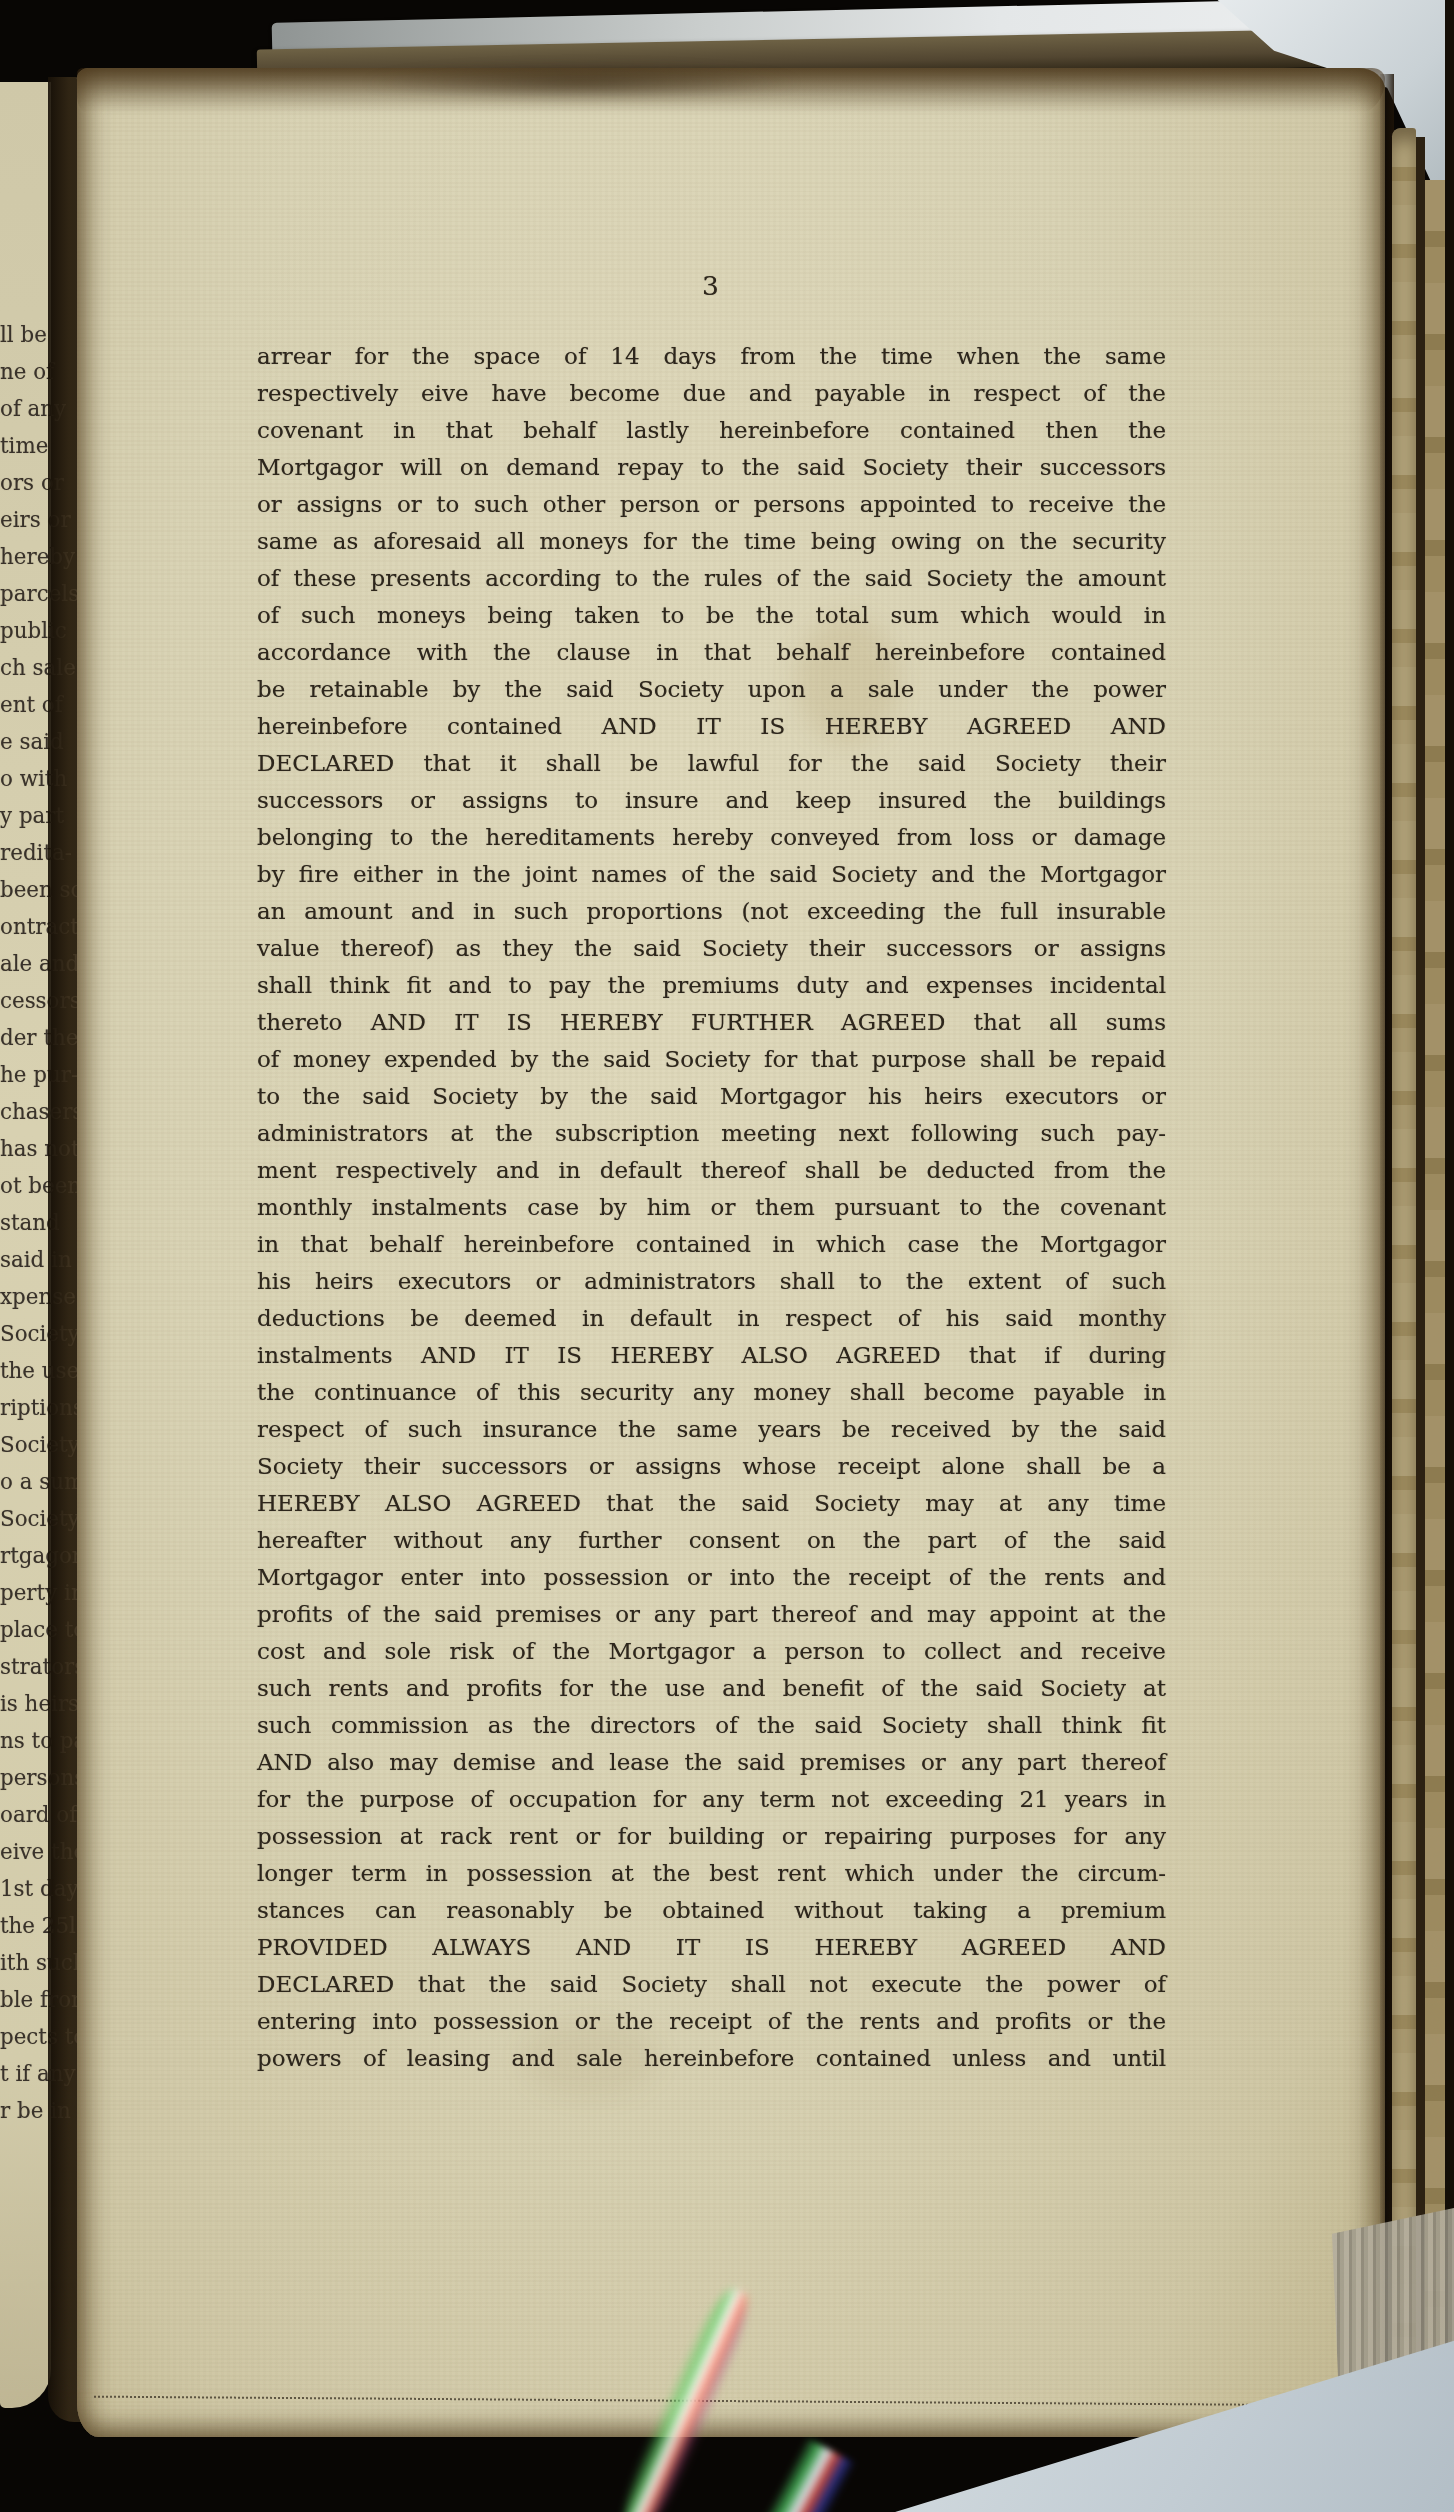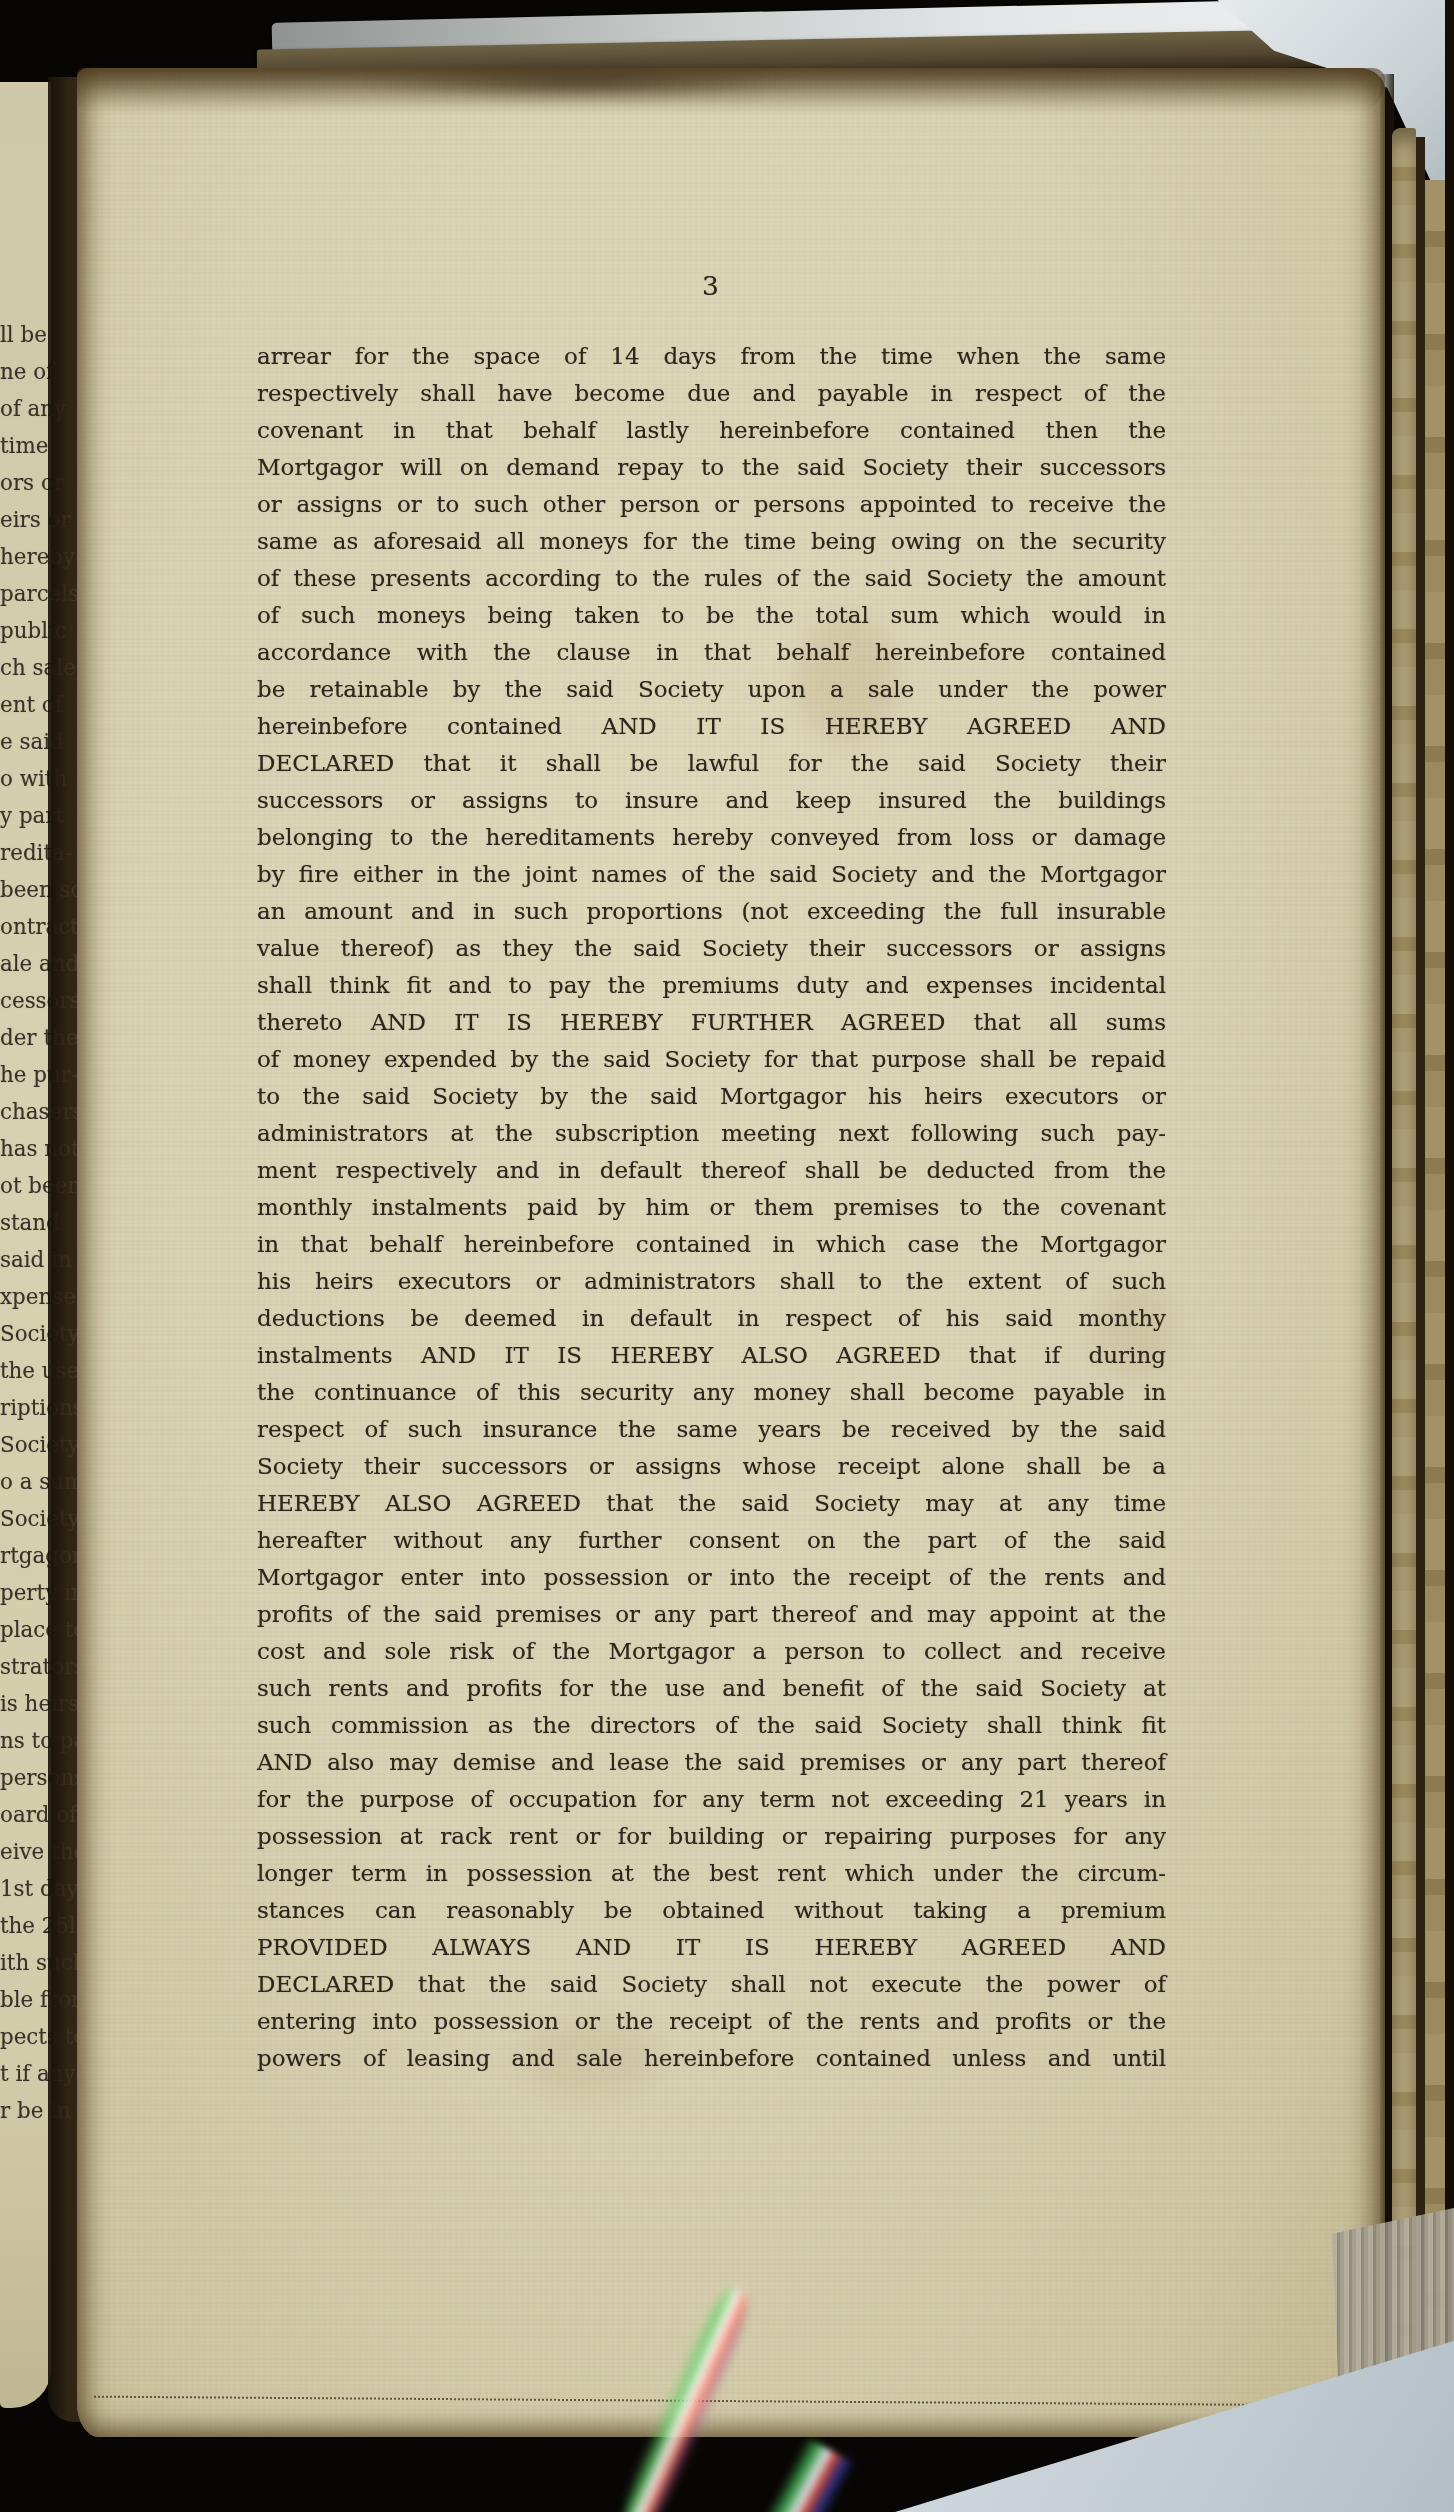--- a/index.html
+++ b/index.html
@@ -219,21 +219,21 @@
     <div class="burn-top"></div>
     <div class="smudge"></div>
     <div class="stain s1"></div>
     <div class="stain s2"></div>
     <div class="stain s3"></div>
 
     <div class="page-number">3</div>
 
     <div class="text-block">
         <div class="tline">arrear for the space of 14 days from the time when the same</div>
-        <div class="tline">respectively shall have become due and payable in respect of the</div>
+        <div class="tline">respectively eive have become due and payable in respect of the</div>
         <div class="tline">covenant in that behalf lastly hereinbefore contained then the</div>
         <div class="tline">Mortgagor will on demand repay to the said Society their successors</div>
         <div class="tline">or assigns or to such other person or persons appointed to receive the</div>
         <div class="tline">same as aforesaid all moneys for the time being owing on the security</div>
         <div class="tline">of these presents according to the rules of the said Society the amount</div>
         <div class="tline">of such moneys being taken to be the total sum which would in</div>
         <div class="tline">accordance with the clause in that behalf hereinbefore contained</div>
         <div class="tline">be retainable by the said Society upon a sale under the power</div>
         <div class="tline">hereinbefore contained AND IT IS HEREBY AGREED AND</div>
         <div class="tline">DECLARED that it shall be lawful for the said Society their</div>
@@ -241,21 +241,21 @@
         <div class="tline">belonging to the hereditaments hereby conveyed from loss or damage</div>
         <div class="tline">by fire either in the joint names of the said Society and the Mortgagor</div>
         <div class="tline">an amount and in such proportions (not exceeding the full insurable</div>
         <div class="tline">value thereof) as they the said Society their successors or assigns</div>
         <div class="tline">shall think fit and to pay the premiums duty and expenses incidental</div>
         <div class="tline">thereto AND IT IS HEREBY FURTHER AGREED that all sums</div>
         <div class="tline">of money expended by the said Society for that purpose shall be repaid</div>
         <div class="tline">to the said Society by the said Mortgagor his heirs executors or</div>
         <div class="tline">administrators at the subscription meeting next following such pay-</div>
         <div class="tline">ment respectively and in default thereof shall be deducted from the</div>
-        <div class="tline">monthly instalments paid by him or them premises to the covenant</div>
+        <div class="tline">monthly instalments case by him or them pursuant to the covenant</div>
         <div class="tline">in that behalf hereinbefore contained in which case the Mortgagor</div>
         <div class="tline">his heirs executors or administrators shall to the extent of such</div>
         <div class="tline">deductions be deemed in default in respect of his said monthy</div>
         <div class="tline">instalments AND IT IS HEREBY ALSO AGREED that if during</div>
         <div class="tline">the continuance of this security any money shall become payable in</div>
         <div class="tline">respect of such insurance the same years be received by the said</div>
         <div class="tline">Society their successors or assigns whose receipt alone shall be a</div>
         <div class="tline">HEREBY ALSO AGREED that the said Society may at any time</div>
         <div class="tline">hereafter without any further consent on the part of the said</div>
         <div class="tline">Mortgagor enter into possession or into the receipt of the rents and</div>

